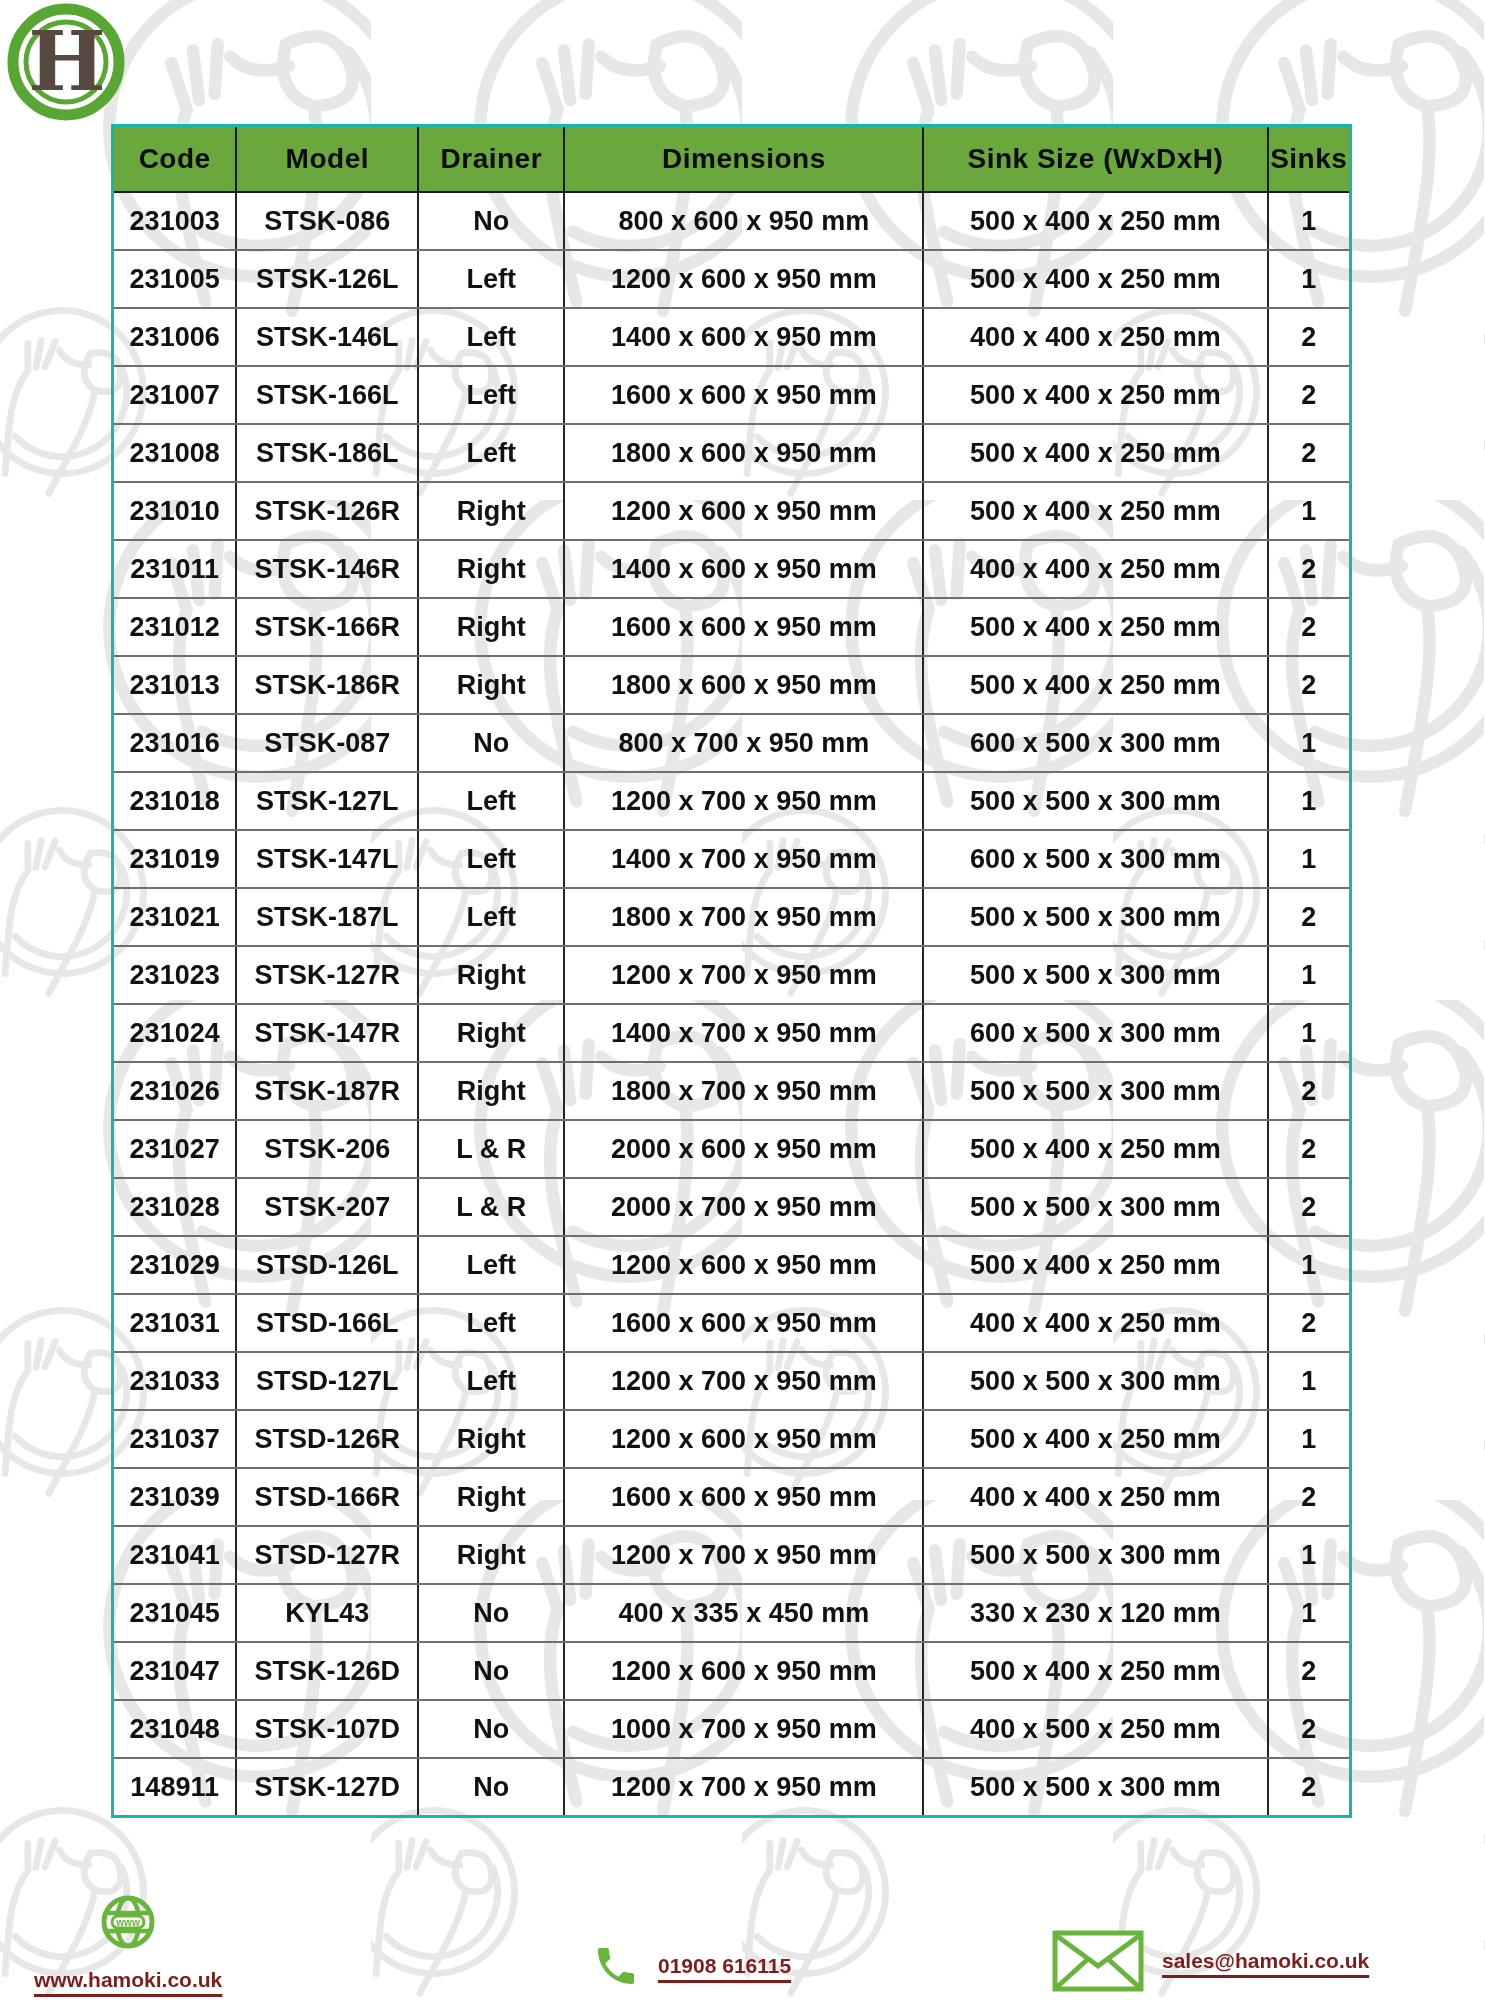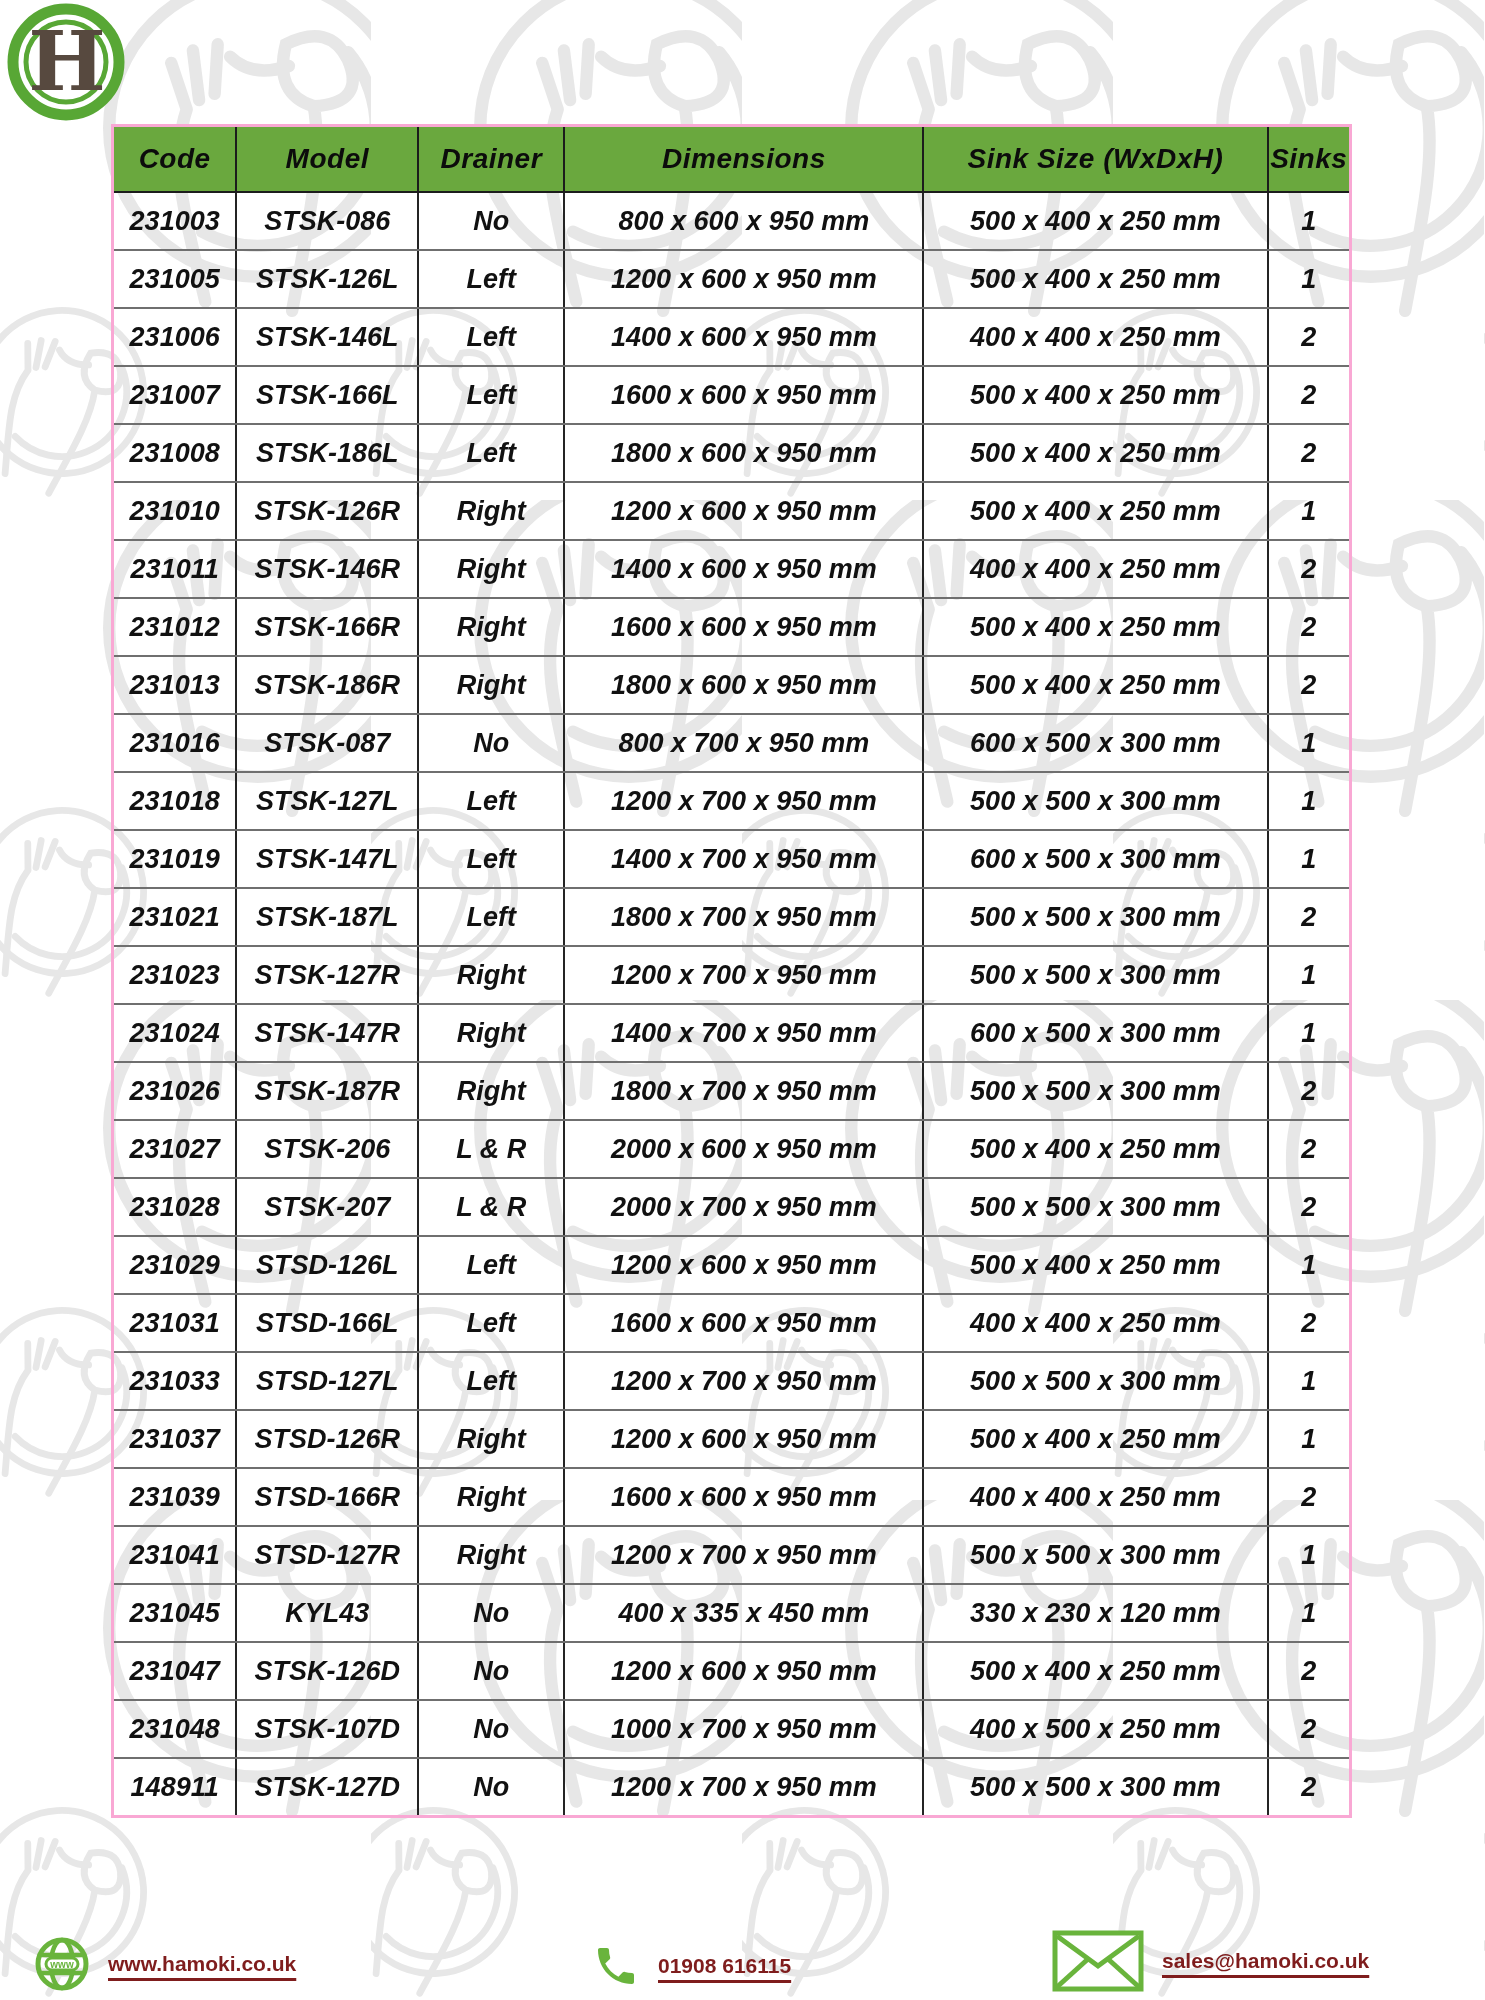--- a/index.html
+++ b/index.html
@@ -9,22 +9,21 @@
     font-family:"Liberation Sans", sans-serif;
   }
   
   .watermark{position:absolute;left:0;top:0;z-index:0;}
   
   .logo{position:absolute;left:6px;top:2px;width:120px;height:120px;z-index:3;}
   
   .spec-table{
     position:absolute;left:111px;top:124px;width:1241px;z-index:2;
     border-collapse:collapse;table-layout:fixed;
-    border:3px solid #f9a8d4;
-    font-style:italic;
+    border:3px solid #14b8a6;
   }
   .spec-table th{
     background:#6aa83e;
     border:2px solid #1c1c1c;
     height:62px;
     font-size:28px;font-weight:bold;color:#0c0c0c;
     text-align:center;vertical-align:middle;
     letter-spacing:.5px;
   }
   .spec-table td{
@@ -36,21 +35,21 @@
     background:transparent;
     white-space:nowrap;
   }
   .col-code{width:10.0%;} .col-model{width:14.7%;} .col-drainer{width:11.8%;}
   .col-dims{width:29.0%;} .col-sink{width:27.8%;} .col-sinks{width:6.7%;}
   
   .footer-item{
     position:absolute;bottom:8px;z-index:3;
     display:flex;align-items:center;gap:18px;
   }
-  #f-web{left:34px;} #f-phone{left:592px;justify-content:center;} #f-email{left:1052px;}
+  #f-web{left:34px;flex-direction:column;} #f-phone{left:592px;justify-content:center;} #f-email{left:1052px;}
   .footer-link{
     font-size:21px;font-weight:bold;color:#7f1d1d;
     text-decoration:underline;
     text-decoration-thickness:3px;
     text-underline-offset:7px;
     white-space:nowrap;
     cursor:pointer;
   }
   .f-icon{flex:0 0 auto;display:block;}
 </style>

